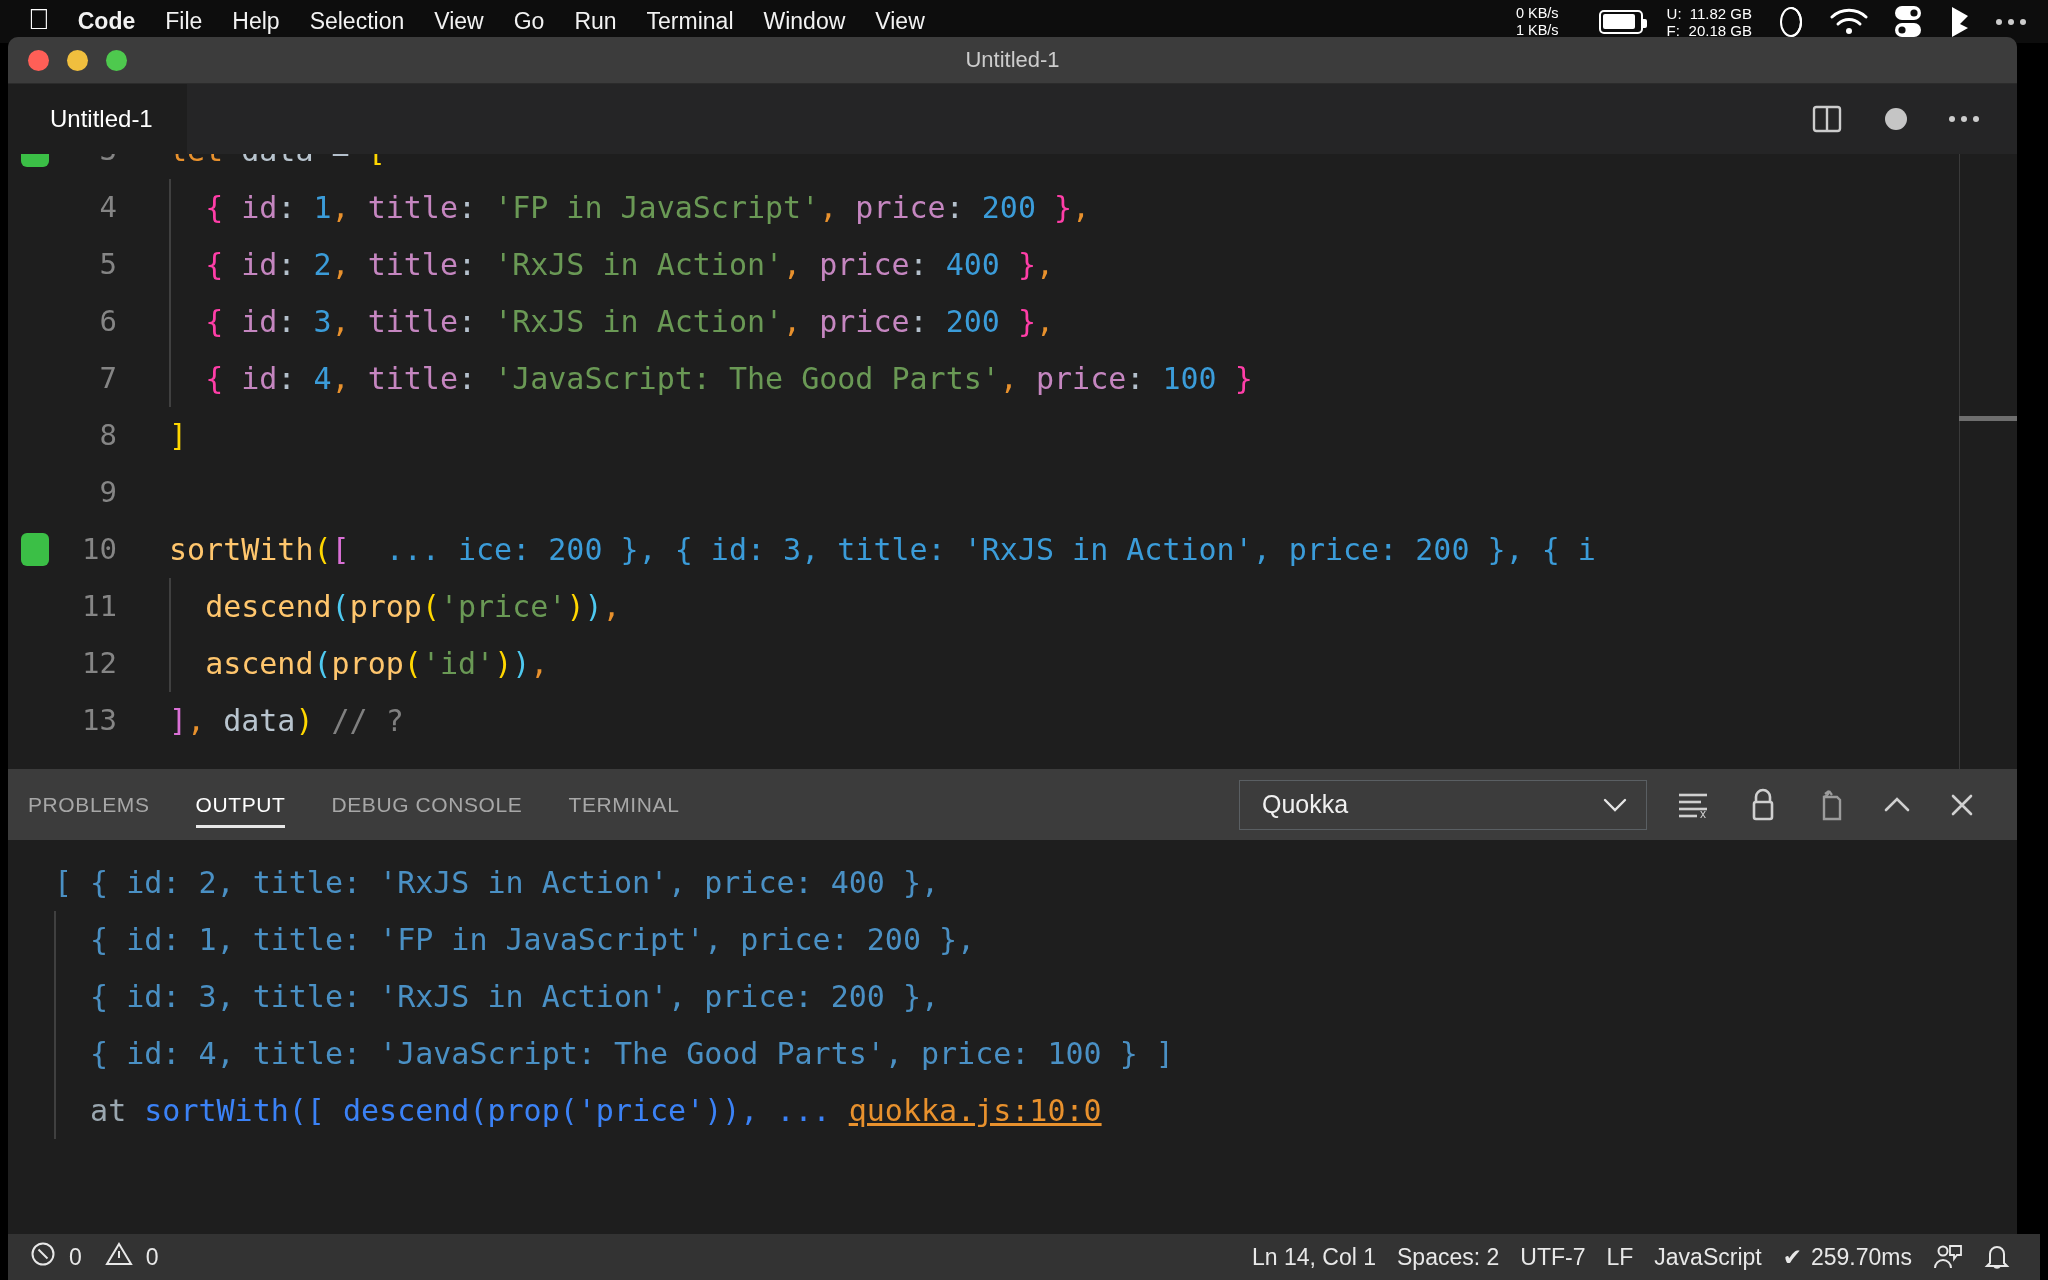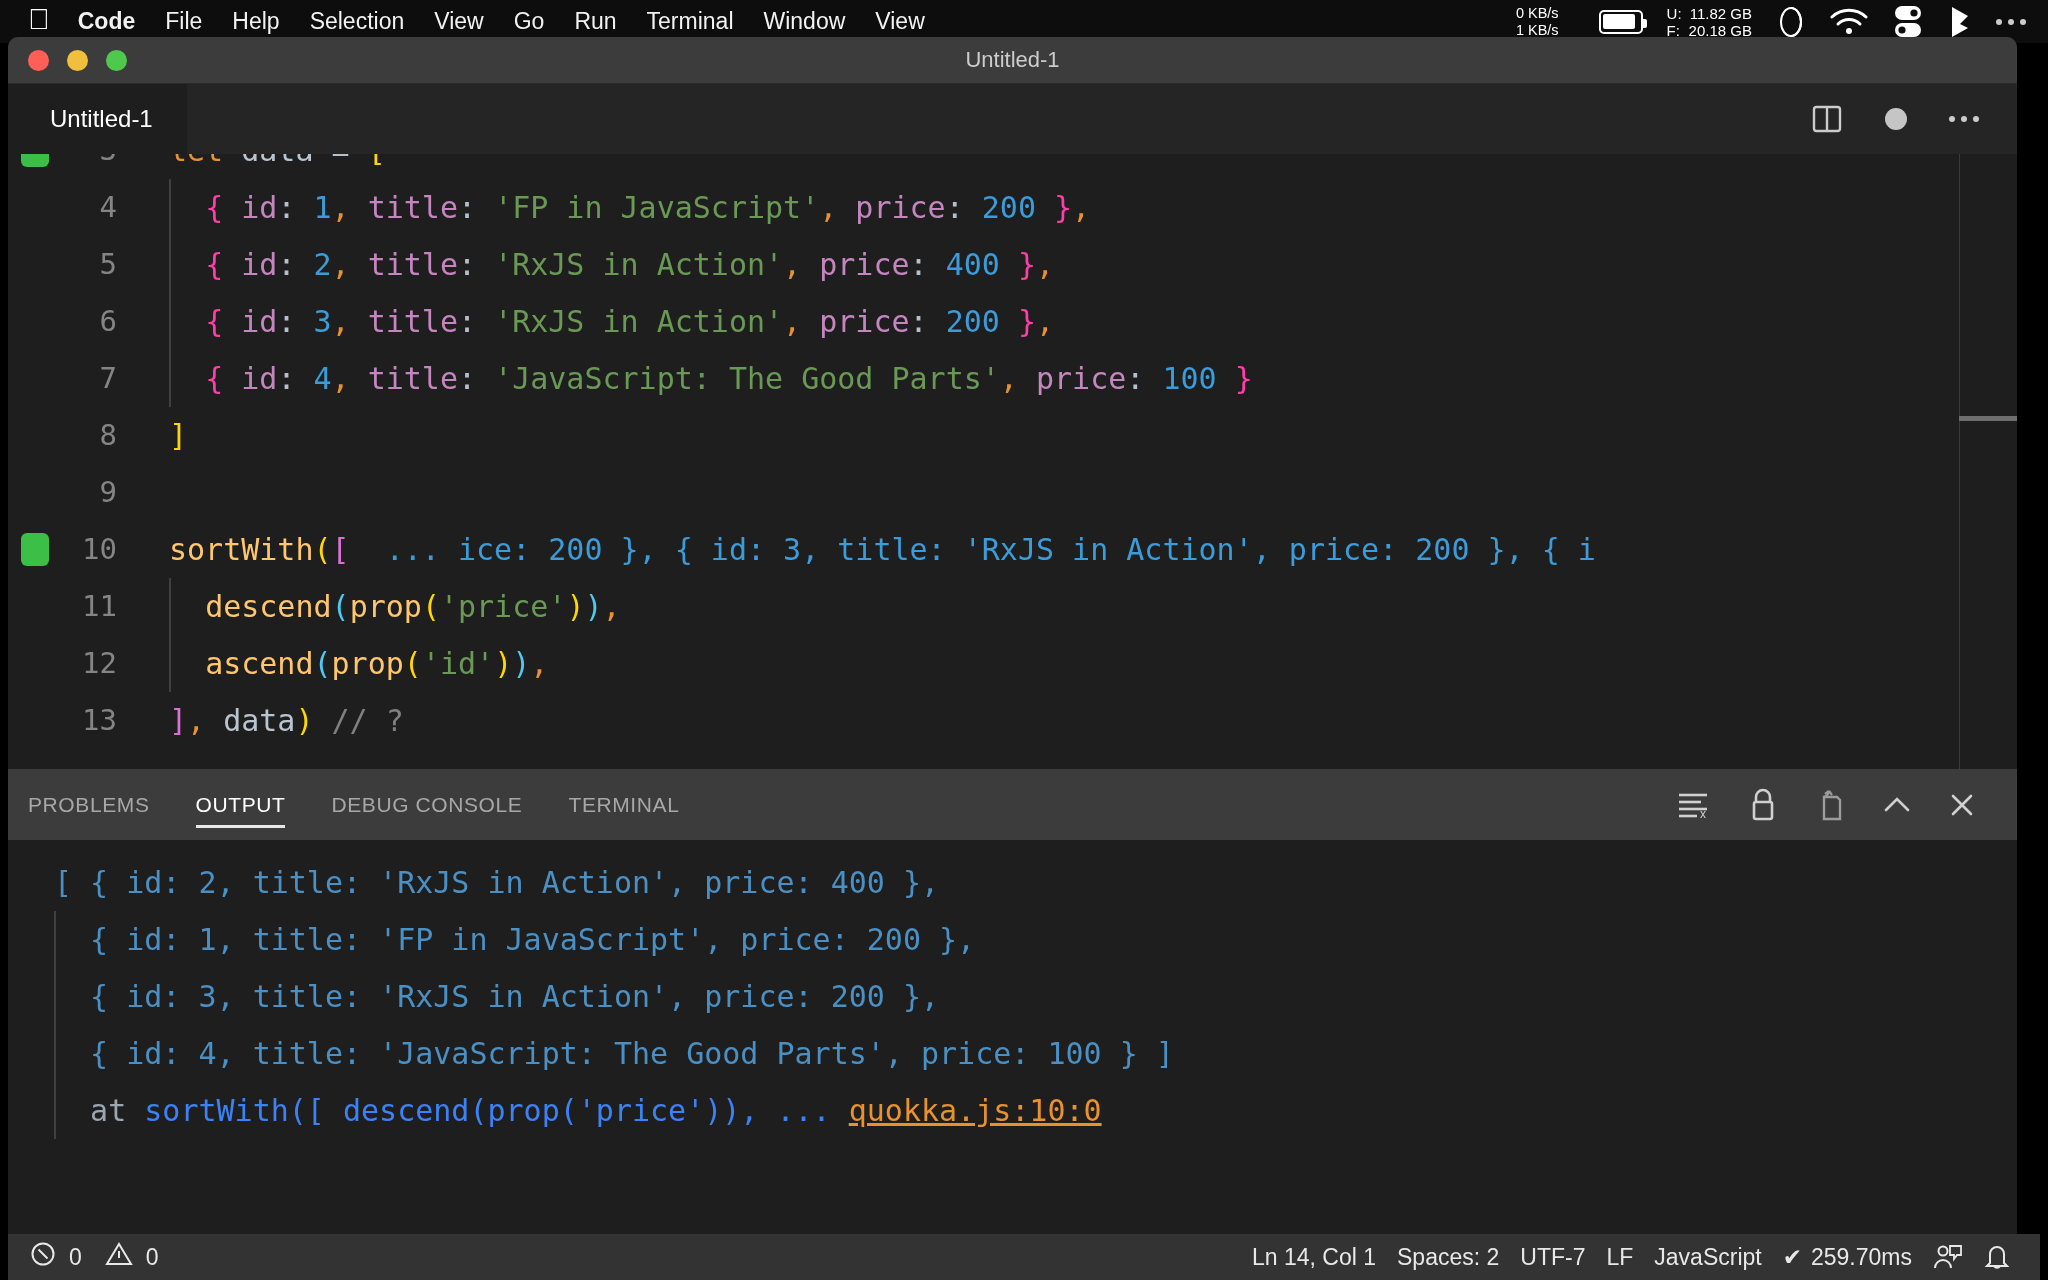--- a/index.html
+++ b/index.html
@@ -318,20 +318,28 @@
     </div>
 
     <div class="panel">
       <div class="panel-header">
         <div class="ptab">PROBLEMS</div>
         <div class="ptab active">OUTPUT</div>
         <div class="ptab">DEBUG CONSOLE</div>
         <div class="ptab">TERMINAL</div>
         <div class="grow"></div>
 
+        <div class="select-box">
+          <span>Quokka</span>
+          <span>
+            <svg width="26" height="16" viewBox="0 0 26 16">
+                <path d="M3 3 L13 13 L23 3" fill="none" stroke="#e6e6e6" stroke-width="2.4" stroke-linecap="round"></path>
+              </svg>
+          </span>
+        </div>
 
         <div class="pactions">
           <div class="ic">
             <svg width="34" height="30" viewBox="0 0 34 30">
               <line x1="2" y1="5" x2="30" y2="5" stroke="#d0d0d0" stroke-width="2.6"></line>
               <line x1="2" y1="12" x2="24" y2="12" stroke="#d0d0d0" stroke-width="2.6"></line>
               <line x1="2" y1="19" x2="30" y2="19" stroke="#d0d0d0" stroke-width="2.6"></line>
               <line x1="2" y1="26" x2="20" y2="26" stroke="#d0d0d0" stroke-width="2.6"></line>
               <text x="23" y="28" font-size="12" fill="#d0d0d0" font-family="Liberation Sans, sans-serif">x</text>
             </svg>

